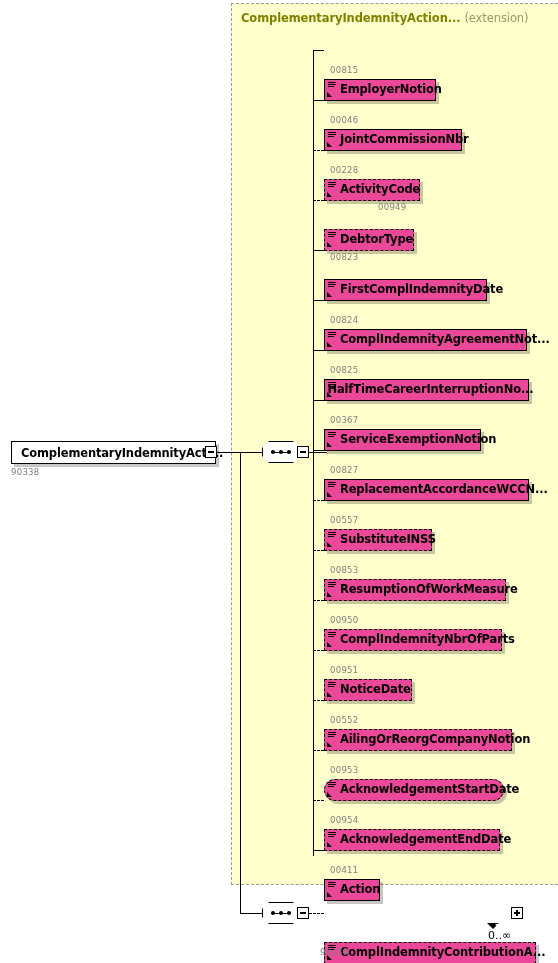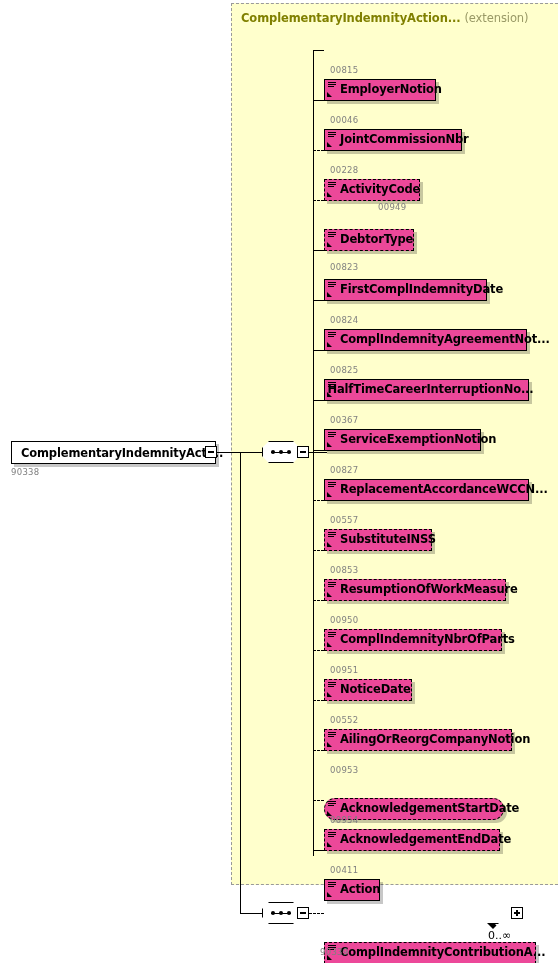--- a/index.html
+++ b/index.html
@@ -310,21 +310,21 @@
         <span class="elicon">
           <span class="bars">
             <i></i>
             <i></i>
             <i></i>
           </span>
           <span class="arw"></span>
         </span>
         <span class="label">FirstComplIndemnityDate</span>
       </div>
-      <div class="code" style="left: 330px; top: 262px;">00823</div>
+      <div class="code" style="left: 330px; top: 252px;">00823</div>
       <div class="hline" style="left: 313px; top: 300px; width: 11px;"></div>
       <div class="node" style="left: 324px; top: 289px; width: 203px;">
         <span class="elicon">
           <span class="bars">
             <i></i>
             <i></i>
             <i></i>
           </span>
           <span class="arw"></span>
         </span>
@@ -429,21 +429,21 @@
             <i></i>
             <i></i>
             <i></i>
           </span>
           <span class="arw"></span>
         </span>
         <span class="label">AilingOrReorgCompanyNotion</span>
       </div>
       <div class="code" style="left: 330px; top: 715px;">00552</div>
       <div class="hline dashedline" style="left: 313px; top: 750px; width: 11px;"></div>
-      <div class="node optional" style="left: 324px; top: 758px; width: 180px; border-radius: 11px;">
+      <div class="node optional" style="left: 324px; top: 739px; width: 180px; border-radius: 11px;">
         <span class="elicon">
           <span class="bars">
             <i></i>
             <i></i>
             <i></i>
           </span>
           <span class="arw"></span>
         </span>
         <span class="label">AcknowledgementStartDate</span>
       </div>

